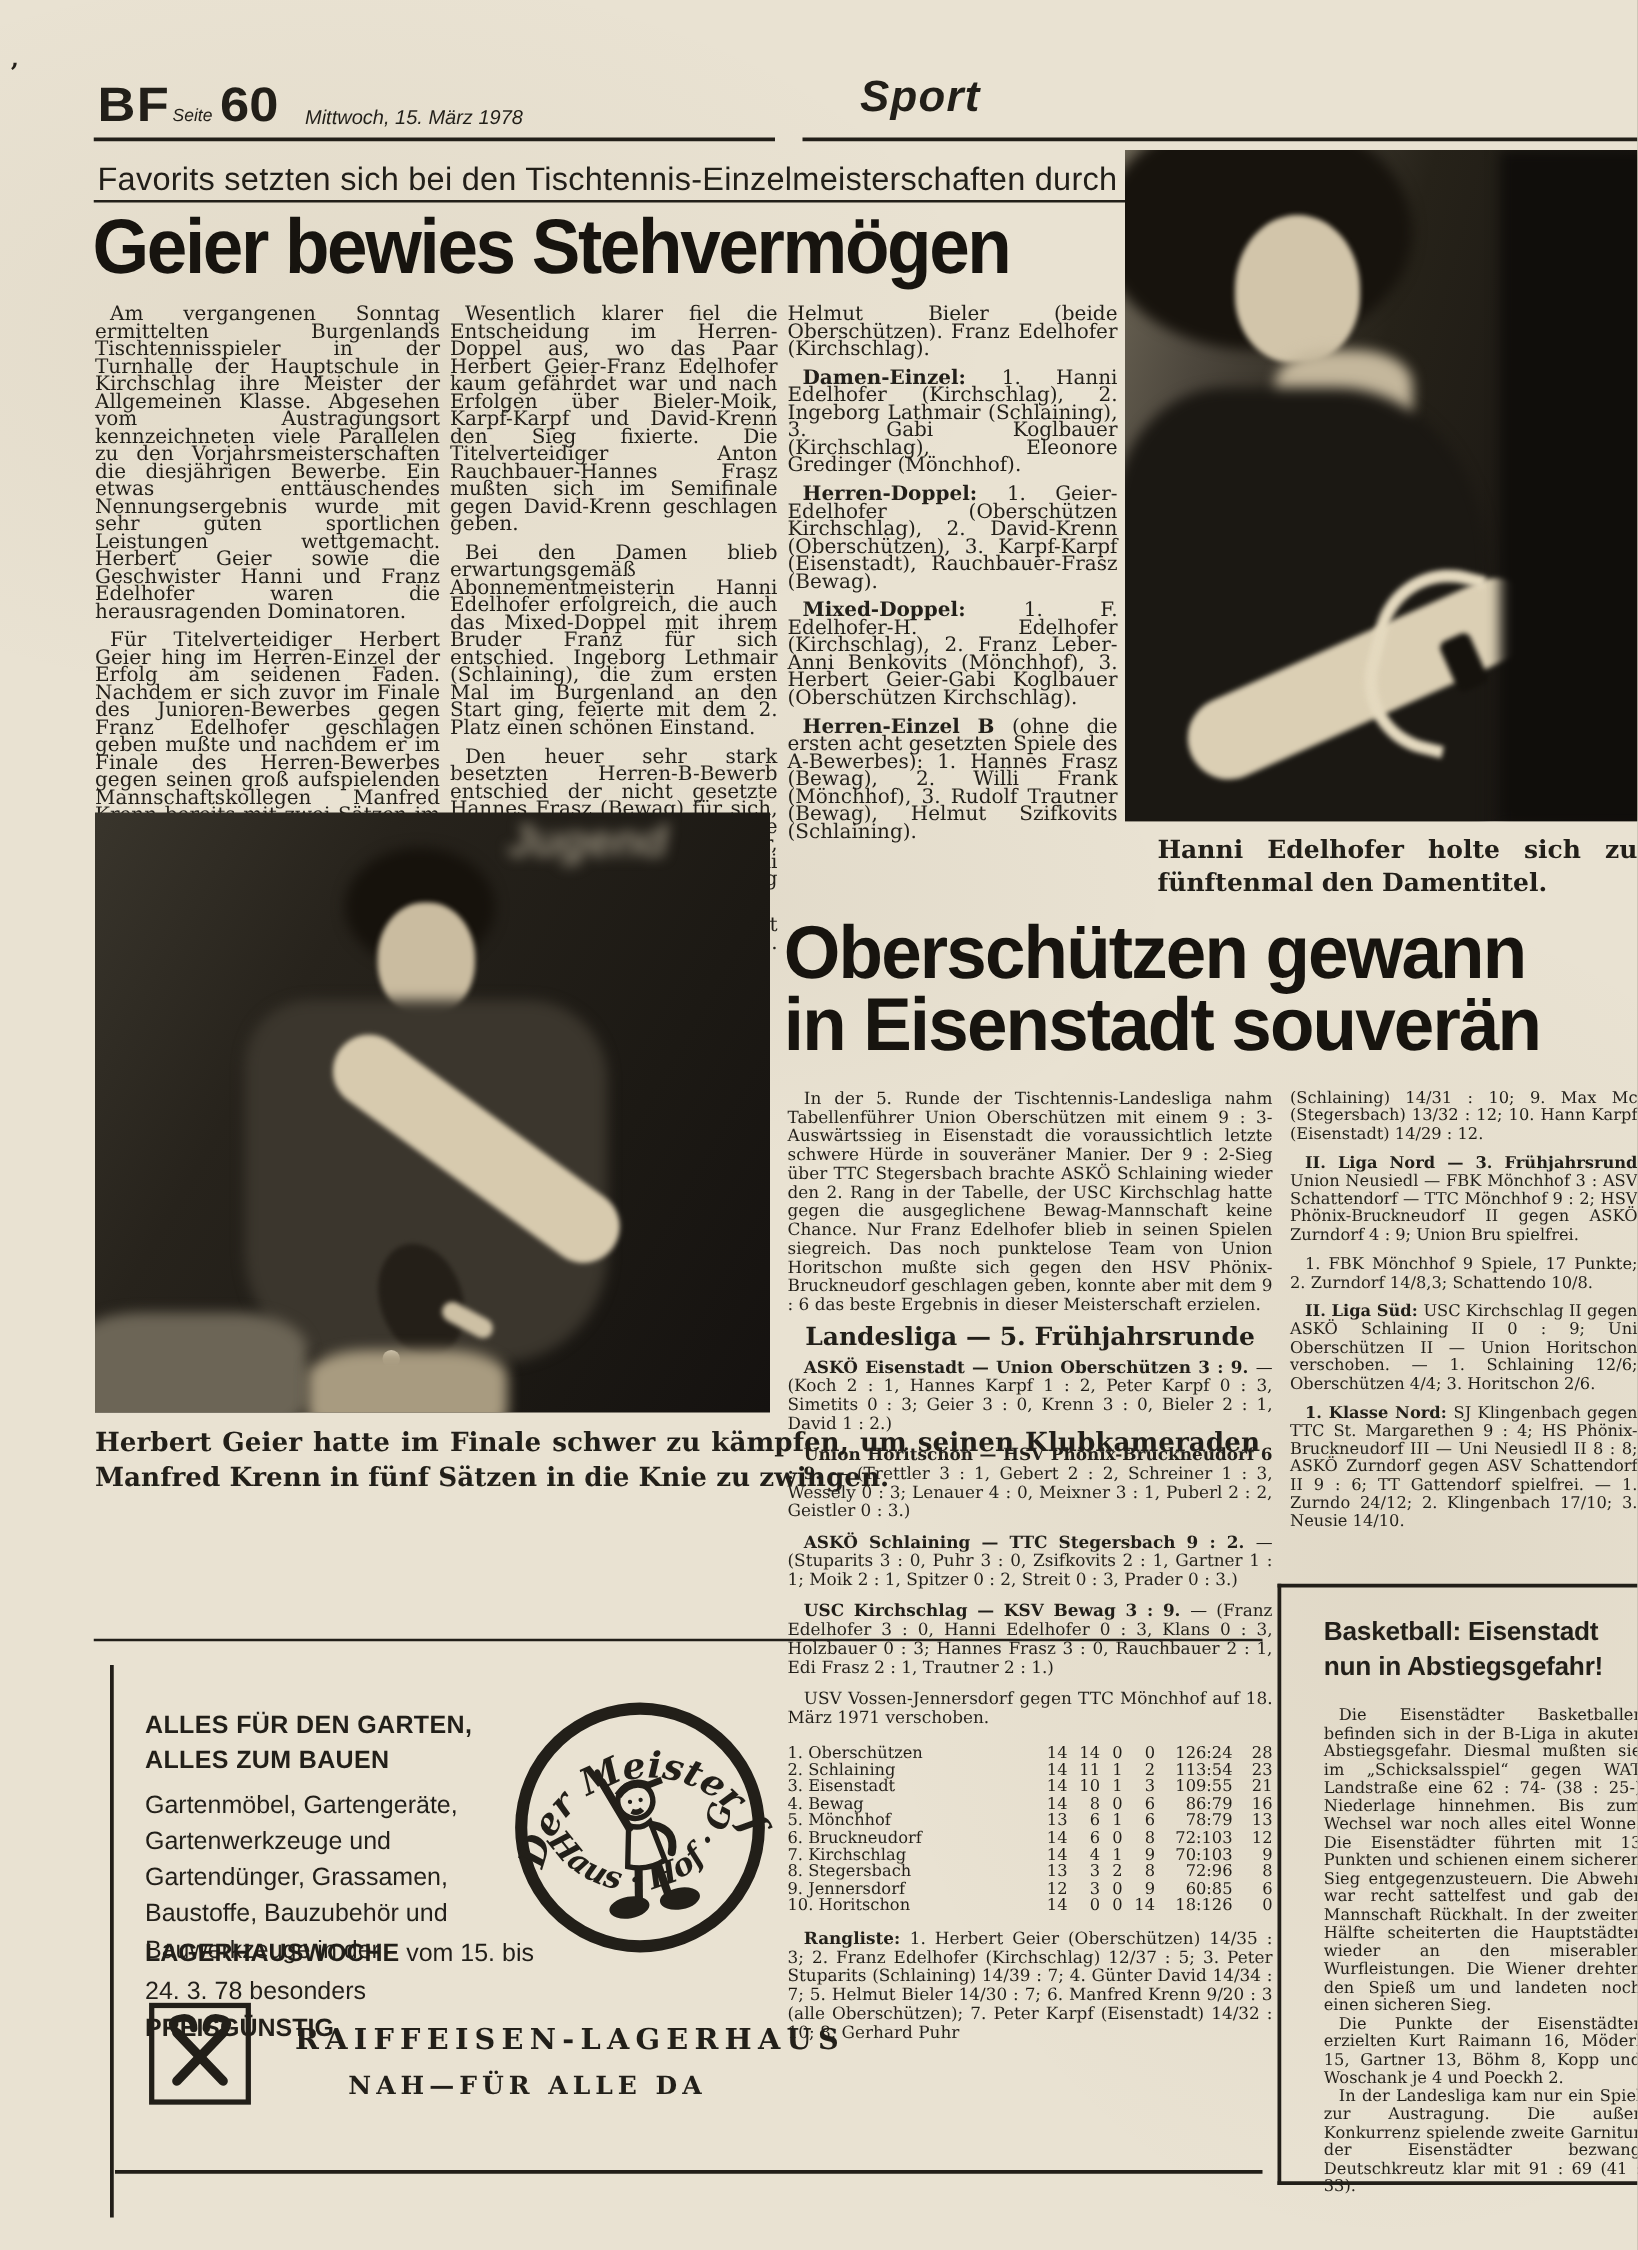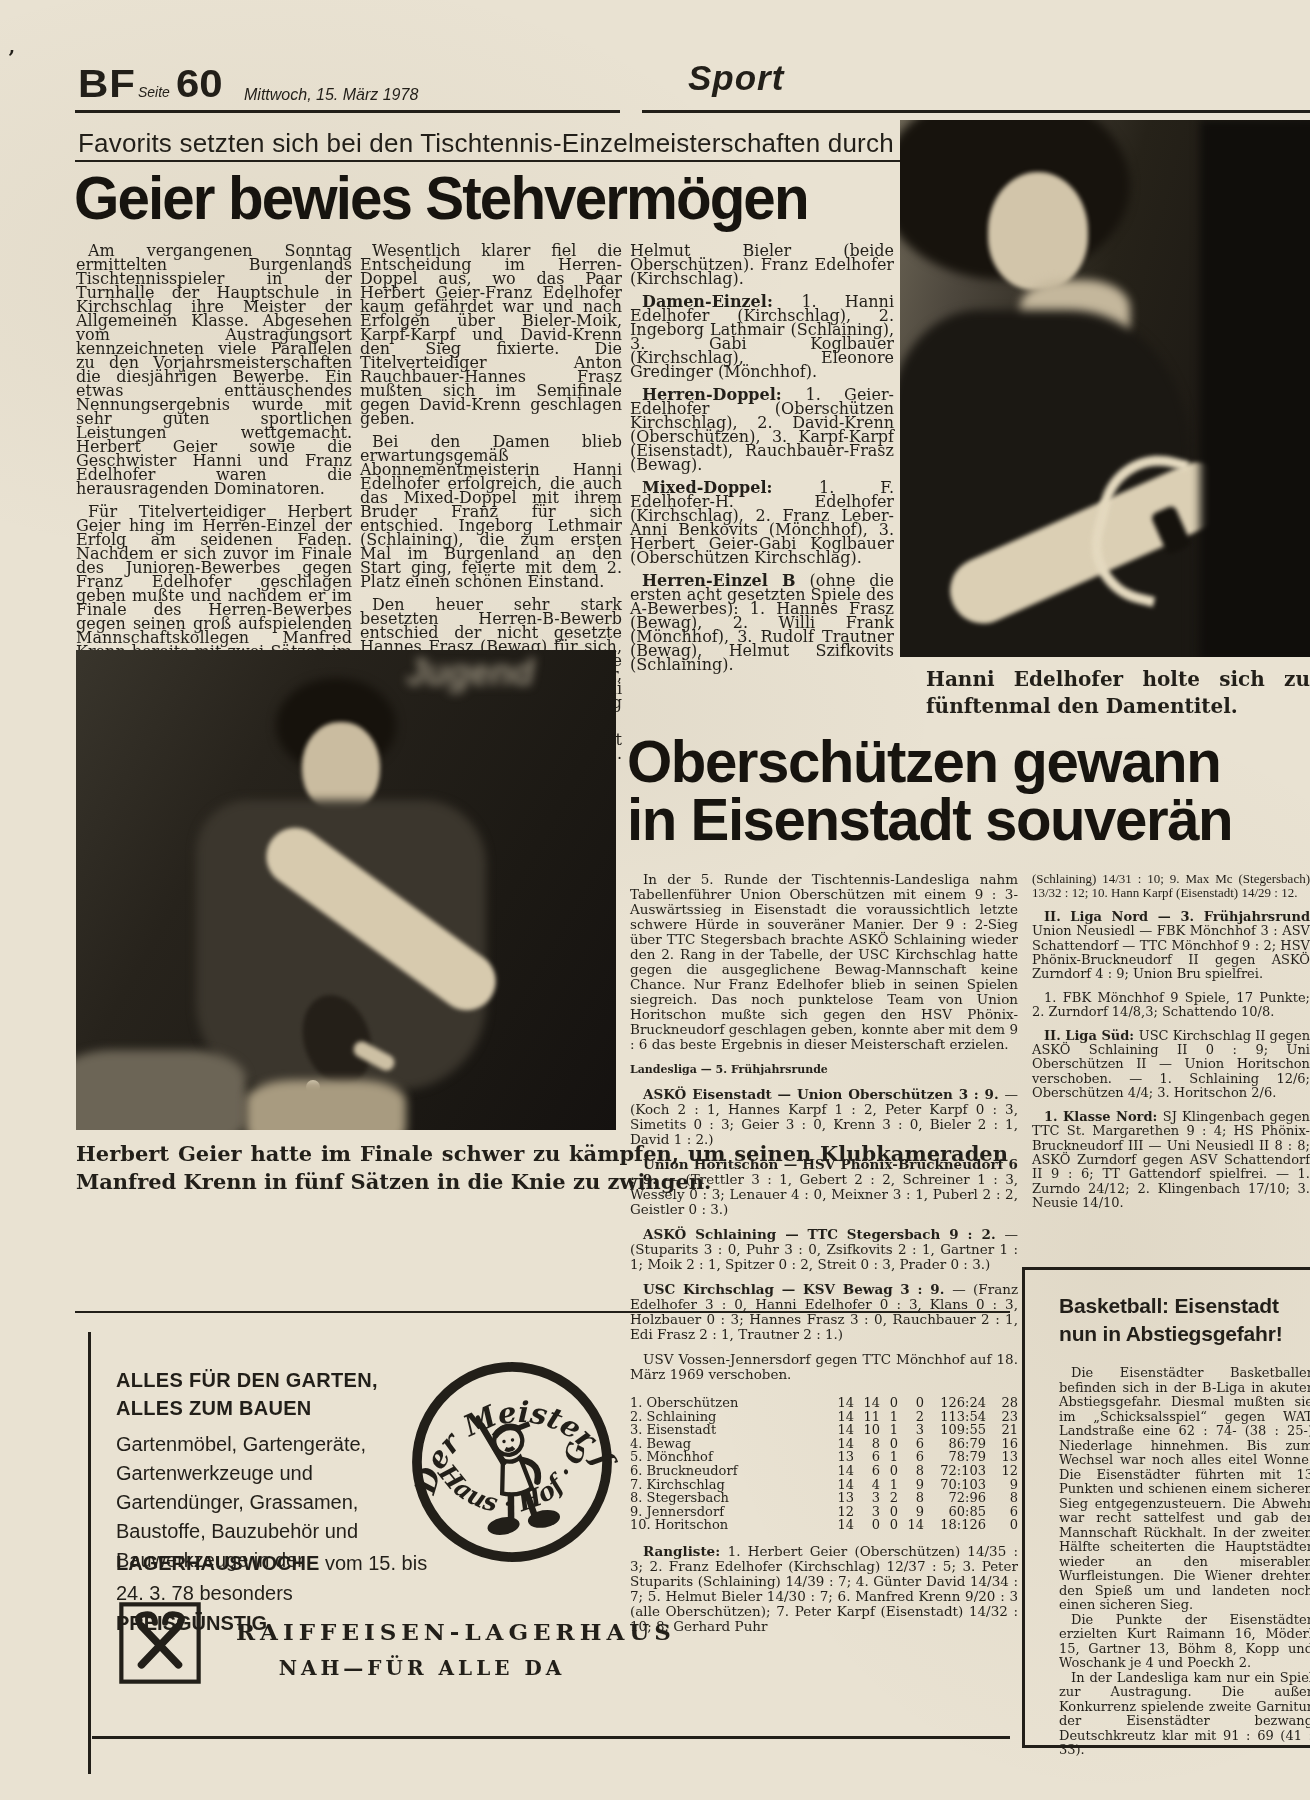--- a/index.html
+++ b/index.html
@@ -46,24 +46,24 @@
   .photoM{left:76px;top:650px;width:540px;height:480px;
     background:linear-gradient(120deg,#39352c 0%,#282items419 30%,#1c1914 70%,#151210 100%);
     background:linear-gradient(120deg,#39352c 0%,#27231c 30%,#1c1914 70%,#151210 100%);}
   .capM{left:76px;top:1140px;width:932px;font-size:21px;font-weight:bold;line-height:28px;text-align:justify;}
   
   .headline2{left:627px;top:733px;font-size:60px;font-weight:bold;letter-spacing:-1.5px;line-height:58px;
     white-space:nowrap;color:#17140f;transform:scaleX(.97);transform-origin:left;}
   
   .midcol{left:630px;top:872px;width:388px;font-size:13.5px;line-height:15px;text-align:justify;}
   .midcol p{margin:0 0 10px 0;text-indent:13px;}
-  .subhead{font-weight:bold;font-size:11px;margin:4px 0 10px 0;}
+  .subhead{text-align:center;font-weight:bold;font-size:20px;margin:4px 0 10px 0;}
   .rcol{left:1032px;top:872px;width:278px;font-size:13px;line-height:14.4px;text-align:justify;}
   .rcol p{margin:0 0 9px 0;text-indent:12px;}
-  .rcol p:first-child{text-indent:0;font-family:Liberation Serif, serif;}
+  .rcol p:first-child{text-indent:0;}
   
   .standings{margin:14px 0 12px 0;font-size:13px;line-height:13.6px;}
   .srow{display:flex;}
   .steam{flex:1;}
   .sn{width:26px;text-align:right;}
   .snu{width:18px;text-align:right;}
   .sratio{width:62px;text-align:right;}
   .spts{width:32px;text-align:right;}
   
   .bbox{left:1022px;top:1267px;width:330px;height:475px;border:3px solid #221f19;border-right:none;}
@@ -155,21 +155,21 @@
   </div>
 
   <div class="abs midcol">
     <p>In der 5. Runde der Tischtennis-Landesliga nahm Tabellenführer Union Oberschützen mit einem 9 : 3-Auswärtssieg in Eisenstadt die voraussichtlich letzte schwere Hürde in souveräner Manier. Der 9 : 2-Sieg über TTC Stegersbach brachte ASKÖ Schlaining wieder den 2. Rang in der Tabelle, der USC Kirchschlag hatte gegen die ausgeglichene Bewag-Mannschaft keine Chance. Nur Franz Edelhofer blieb in seinen Spielen siegreich. Das noch punktelose Team von Union Horitschon mußte sich gegen den HSV Phönix-Bruckneudorf geschlagen geben, konnte aber mit dem 9 : 6 das beste Ergebnis in dieser Meisterschaft erzielen.</p>
     <div class="subhead">Landesliga — 5. Frühjahrsrunde</div>
     <div>
         <p><span class="b">ASKÖ Eisenstadt — Union Oberschützen 3 : 9.</span><span>— (Koch 2 : 1, Hannes Karpf 1 : 2, Peter Karpf 0 : 3, Simetits 0 : 3; Geier 3 : 0, Krenn 3 : 0, Bieler 2 : 1, David 1 : 2.)</span></p>
         <p><span class="b">Union Horitschon — HSV Phönix-Bruckneudorf 6 : 9.</span><span>— (Trettler 3 : 1, Gebert 2 : 2, Schreiner 1 : 3, Wessely 0 : 3; Lenauer 4 : 0, Meixner 3 : 1, Puberl 2 : 2, Geistler 0 : 3.)</span></p>
         <p><span class="b">ASKÖ Schlaining — TTC Stegersbach 9 : 2.</span><span>— (Stuparits 3 : 0, Puhr 3 : 0, Zsifkovits 2 : 1, Gartner 1 : 1; Moik 2 : 1, Spitzer 0 : 2, Streit 0 : 3, Prader 0 : 3.)</span></p>
         <p><span class="b">USC Kirchschlag — KSV Bewag 3 : 9.</span><span>— (Franz Edelhofer 3 : 0, Hanni Edelhofer 0 : 3, Klans 0 : 3, Holzbauer 0 : 3; Hannes Frasz 3 : 0, Rauchbauer 2 : 1, Edi Frasz 2 : 1, Trautner 2 : 1.)</span></p>
-        <p><span class="b"></span><span>USV Vossen-Jennersdorf gegen TTC Mönchhof auf 18. März 1969 verschoben.</span></p>
+        <p><span class="b"></span><span>USV Vossen-Jennersdorf gegen TTC Mönchhof auf 18. März 1971 verschoben.</span></p>
       </div>
     <div class="standings">
         <div class="srow">
         <span class="steam">1. Oberschützen</span>
         <span class="sn">14</span>
         <span class="sn">14</span>
         <span class="snu">0</span>
         <span class="sn">0</span>
         <span class="sratio">126:24</span>
         <span class="spts">28</span>

